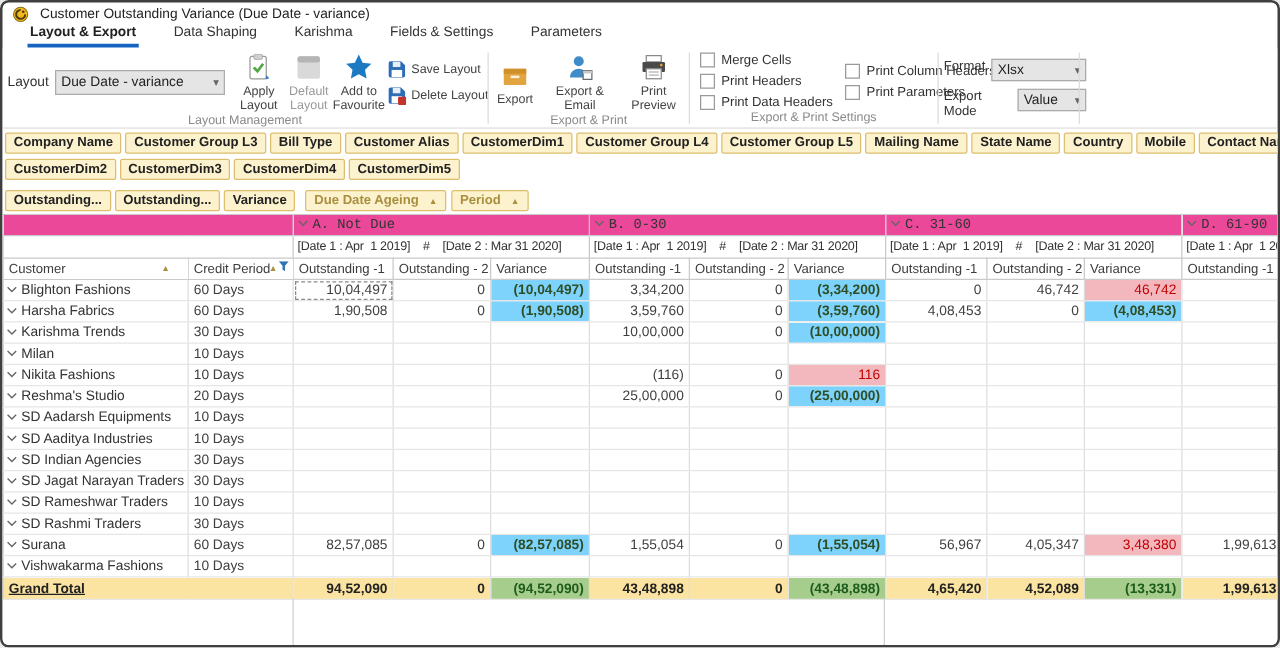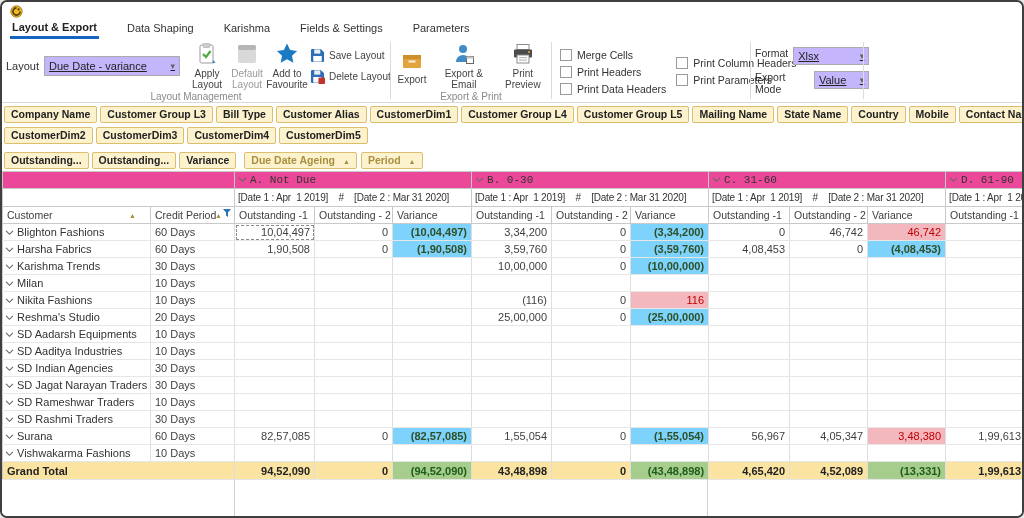--- a/index.html
+++ b/index.html
@@ -5,33 +5,33 @@
   * { box-sizing: border-box; margin: 0; padding: 0; }
   html,body { width:1024px; height:518px; background:#e8e8e8; font-family:"Liberation Sans",sans-serif; }
   .window { position:relative; width:1024px; height:518px; background:#fff; border:2px solid #3f3f3f; border-radius:7px; overflow:hidden; }
 
   
   .titlebar { height:18px; display:flex; align-items:center; padding-left:8px; gap:9px; }
   .titlebar .app-ico { width:13px; height:13px; flex:0 0 auto; }
   .titlebar .title { font-size:11px; color:#222; }
 
   
-  .tabbar { height:19px; display:flex; align-items:center; padding-left:8px; gap:26px; }
+  .tabbar { height:19px; display:flex; align-items:flex-start; padding-left:20px; gap:26px; }
   .tab { font-size:11px; color:#333; padding:0 2px 3px 2px; cursor:default; white-space:nowrap; }
   .tab.active { border-bottom:3px solid #1565c0; font-weight:bold; color:#222; }
 
   
   .ribbon { height:64px; display:flex; border-bottom:1px solid #d9d9d9; background:#fff; }
   .rgroup { display:flex; flex-direction:column; height:100%; }
   .rgroup .content { flex:1; display:flex; align-items:center; padding:2px 4px 0 4px; gap:6px; }
   .rgroup .glabel { font-size:10px; color:#8a8a8a; text-align:center; padding-bottom:2px; white-space:nowrap; }
   .rsep { width:1px; background:#dcdcdc; margin:3px 0; }
   .layout-field { display:flex; align-items:center; gap:5px; margin-right:4px; }
   .layout-field .lbl { font-size:11px; color:#333; }
-  .select { display:flex; align-items:center; justify-content:space-between; background:#c4b5fd; border:1px solid #ababab; height:20px; font-size:11px; color:#222; padding:0 4px;text-decoration:underline; }
+  .select { display:flex; align-items:center; justify-content:space-between; background:#e5e5e5; border:1px solid #ababab; height:20px; font-size:11px; color:#222; padding:0 4px; }
   .select .car { color:#666; font-size:9px; margin-left:6px; }
   .rbtn { display:flex; flex-direction:column; align-items:center; justify-content:flex-start; font-size:10px; color:#444; text-align:center; line-height:1.1; padding:1px 2px; min-width:34px; }
   .rbtn .ric { margin-bottom:2px; }
   .rbtn.dis { color:#9a9a9a; }
   .stackcol { display:flex; flex-direction:column; gap:6px; }
   .sbtn { display:flex; align-items:center; gap:4px; font-size:10px; color:#444; white-space:nowrap; }
   .chkcol { display:flex; flex-direction:column; justify-content:center; gap:5px; }
   .chk { display:flex; align-items:center; gap:5px; font-size:10.5px; color:#333; white-space:nowrap; }
   .chk .box { width:12px; height:12px; border:1px solid #9a9a9a; background:#fff; flex:0 0 auto; }
   .fmtcol { display:flex; flex-direction:column; gap:6px; justify-content:center; }
@@ -61,35 +61,36 @@
   .pivot tbody td { height:17px; border-top:1px solid #e6e6e6; border-bottom:1px solid #e6e6e6; border-left:1px solid #dedede; border-right:1px solid #dedede; color:#3f3f3f; }
   .pivot td.cust { padding-left:2px; color:#333; border-left:1px solid #c9c9c9; }
   .pivot td.cred { padding-left:4px; }
   .pivot td.num { text-align:right; padding-right:4px; }
   .pivot td.gl, .pivot th.gl { border-left:1px solid #b0b0b0; }
   .pivot td.c-green { background:#7dd3fc; color:#2f4e26;font-weight:bold; }
   .pivot td.c-red { background:#f3b7be; color:#c00000; }
   .pivot td.c-focus { outline:1px dashed #8a8a8a; outline-offset:-2px; }
   .pivot tr.gt td { background:#fbe3a2; font-weight:bold; color:#222; height:18px; border-top:1px solid #cfcfcf; }
   .pivot tr.gt td.c-green { background:#a6cd8b; color:#1e5c1e; }
-  .pivot tr.gt td.lab { padding-left:4px; border-left:1px solid #c9c9c9; }
+  .pivot tr.gt td.lab { padding-left:4px; border-left:1px solid #c9c9c9;text-decoration:underline; }
   .chev { display:inline-block; margin-right:3px; }
   .vline { position:absolute; width:1px; background:#cfcfcf; }
 </style>
 </head>
 <body>
 
 <div class="window">
 
   <div class="titlebar">
     <svg class="app-ico" viewBox="0 0 16 16">
       <circle cx="8" cy="8" r="7" fill="#f4b71e" stroke="#8a6d1a" stroke-width="1"></circle>
       <path d="M8 3.6a4.4 4.4 0 1 0 4.4 4.4" stroke="#4c3c10" stroke-width="2" fill="none"></path>
       <circle cx="10.6" cy="5.4" r="1.3" fill="#4c3c10"></circle>
     </svg>
+    <span class="title">Customer Outstanding Variance (Due Date - variance)</span>
   </div>
 
   <div class="tabbar">
     <span class="tab active">Layout &amp; Export</span>
     <span class="tab">Data Shaping</span>
     <span class="tab">Karishma</span>
     <span class="tab">Fields &amp; Settings</span>
     <span class="tab">Parameters</span>
   </div>
 
@@ -207,20 +208,21 @@
             <div class="chk">
               <span class="box"></span>
               <span>Print Column Headers</span>
             </div>
             <div class="chk">
               <span class="box"></span>
               <span>Print Parameters</span>
             </div>
           </div>
       </div>
+      <div class="glabel">Export &amp; Print Settings</div>
     </div>
 
     <div class="rsep"></div>
 
     <div class="rgroup" style="width:112px;">
       <div class="content">
         <div class="fmtcol">
           <div class="fmtrow">
             <span>Format</span>
             <div class="select">

